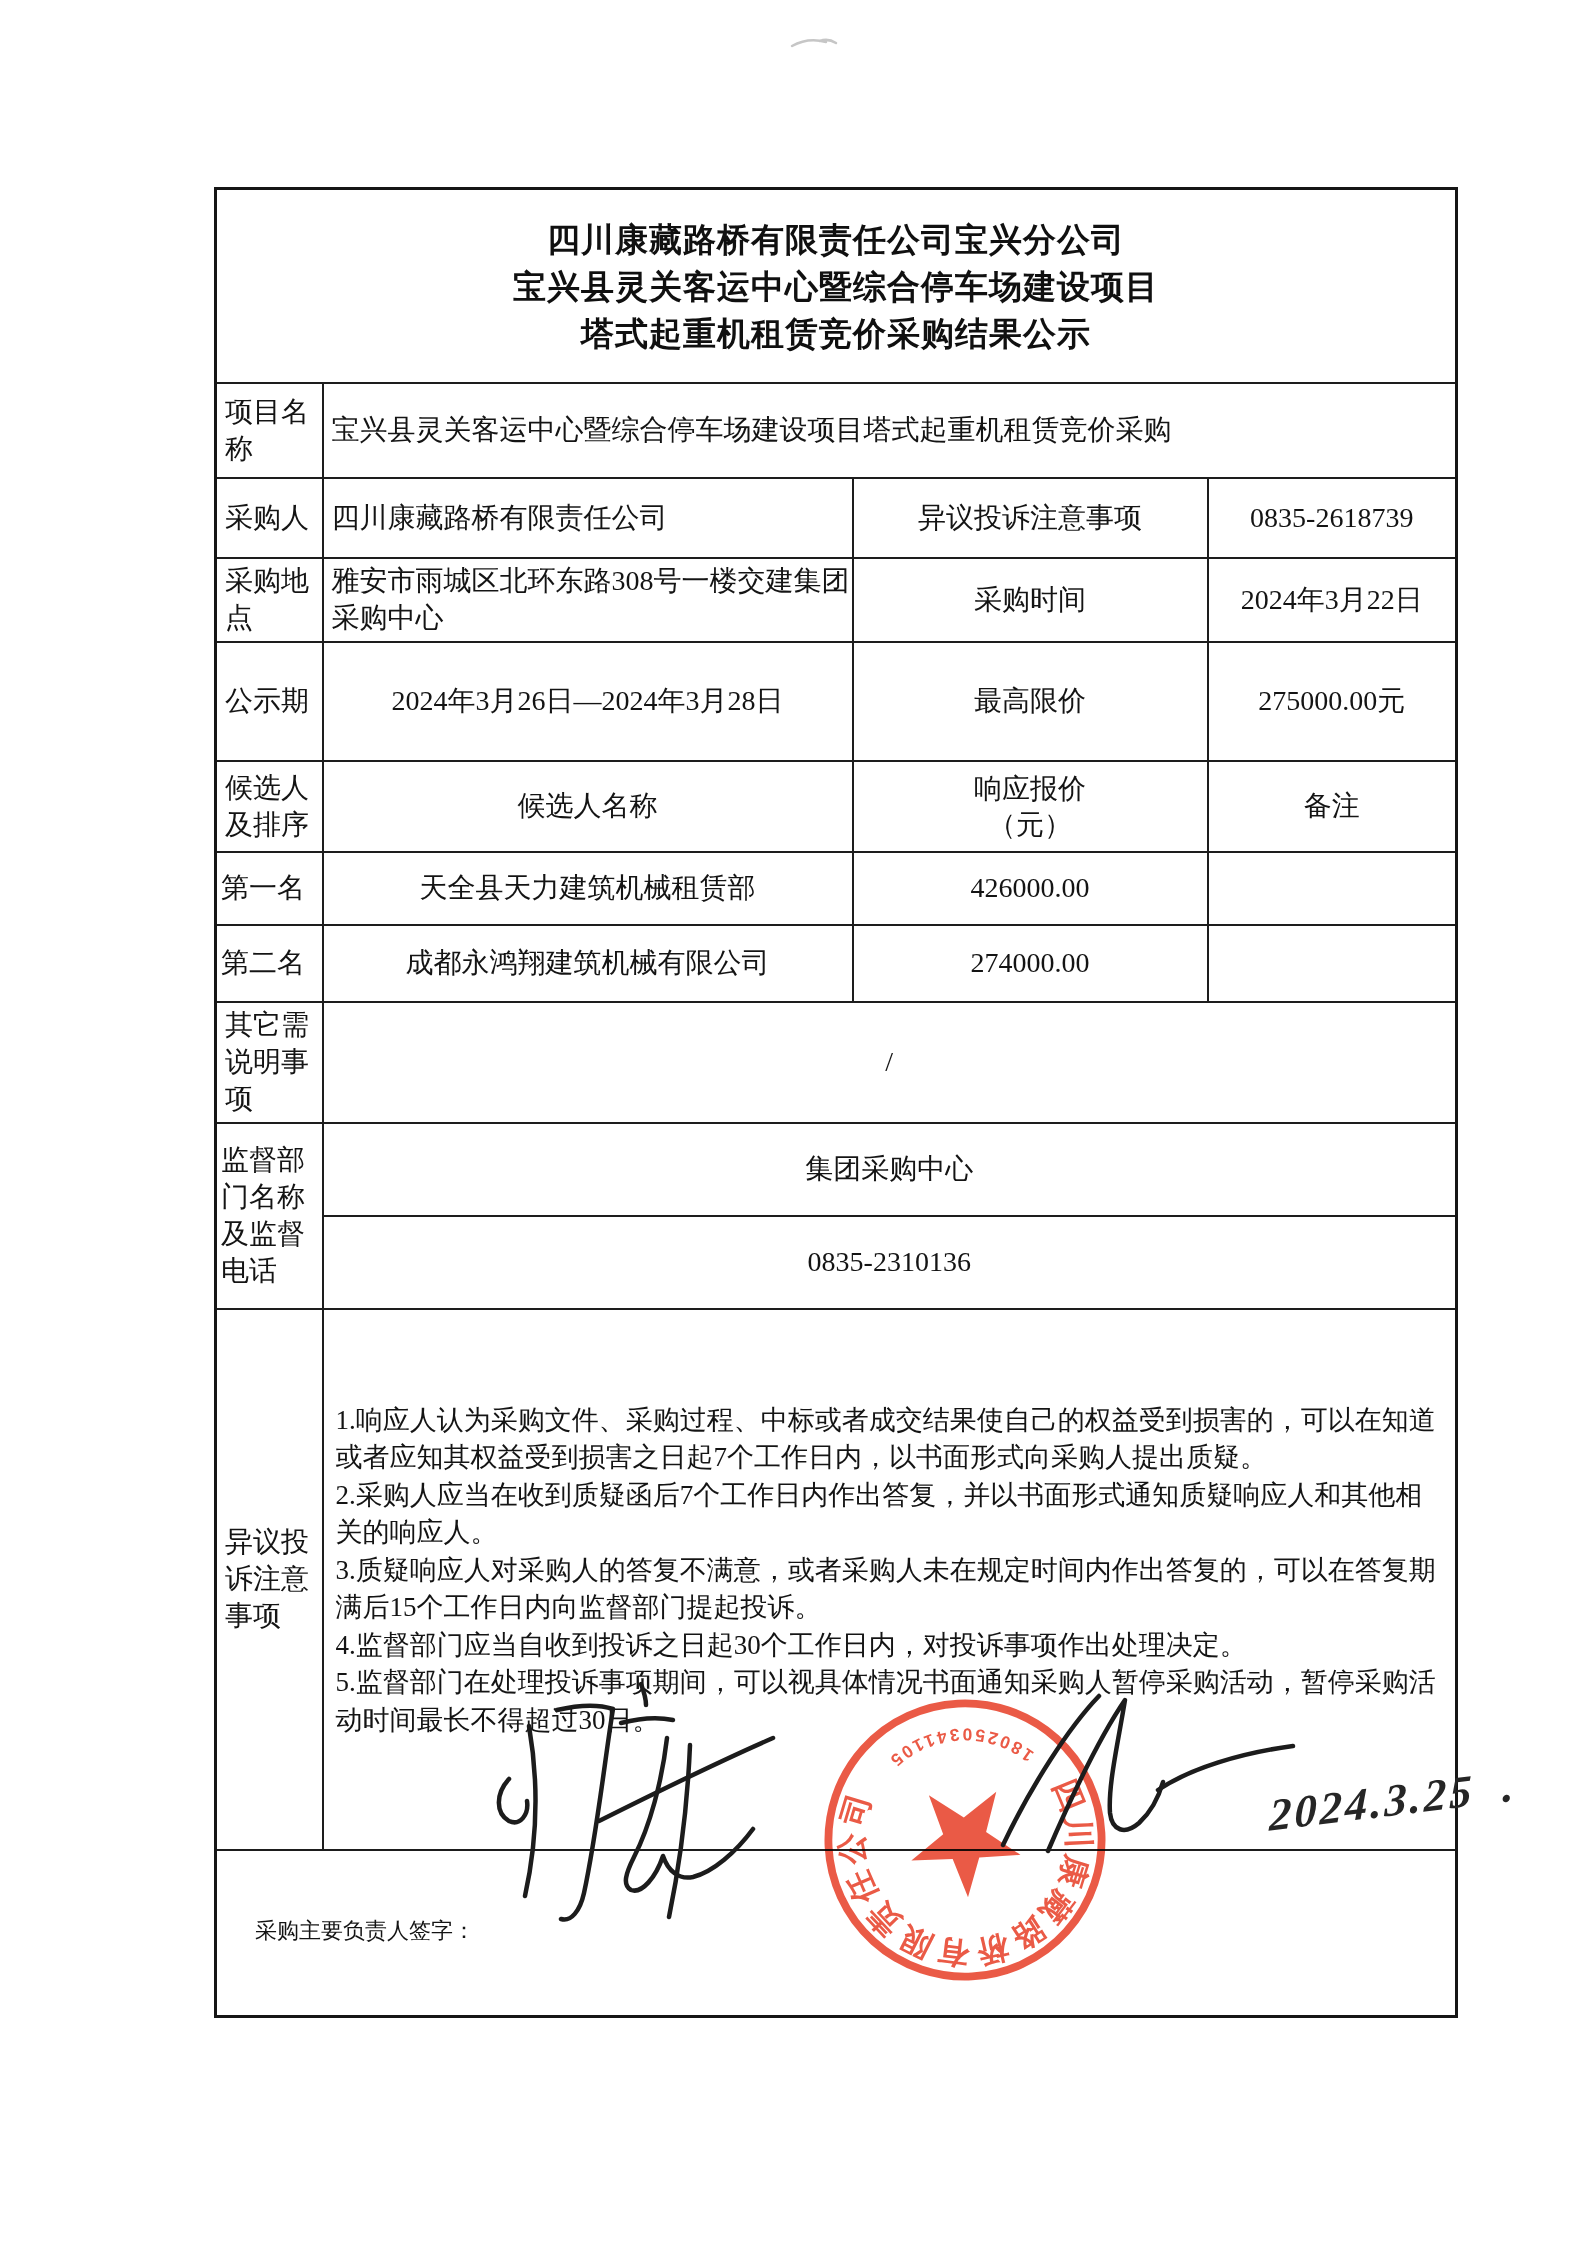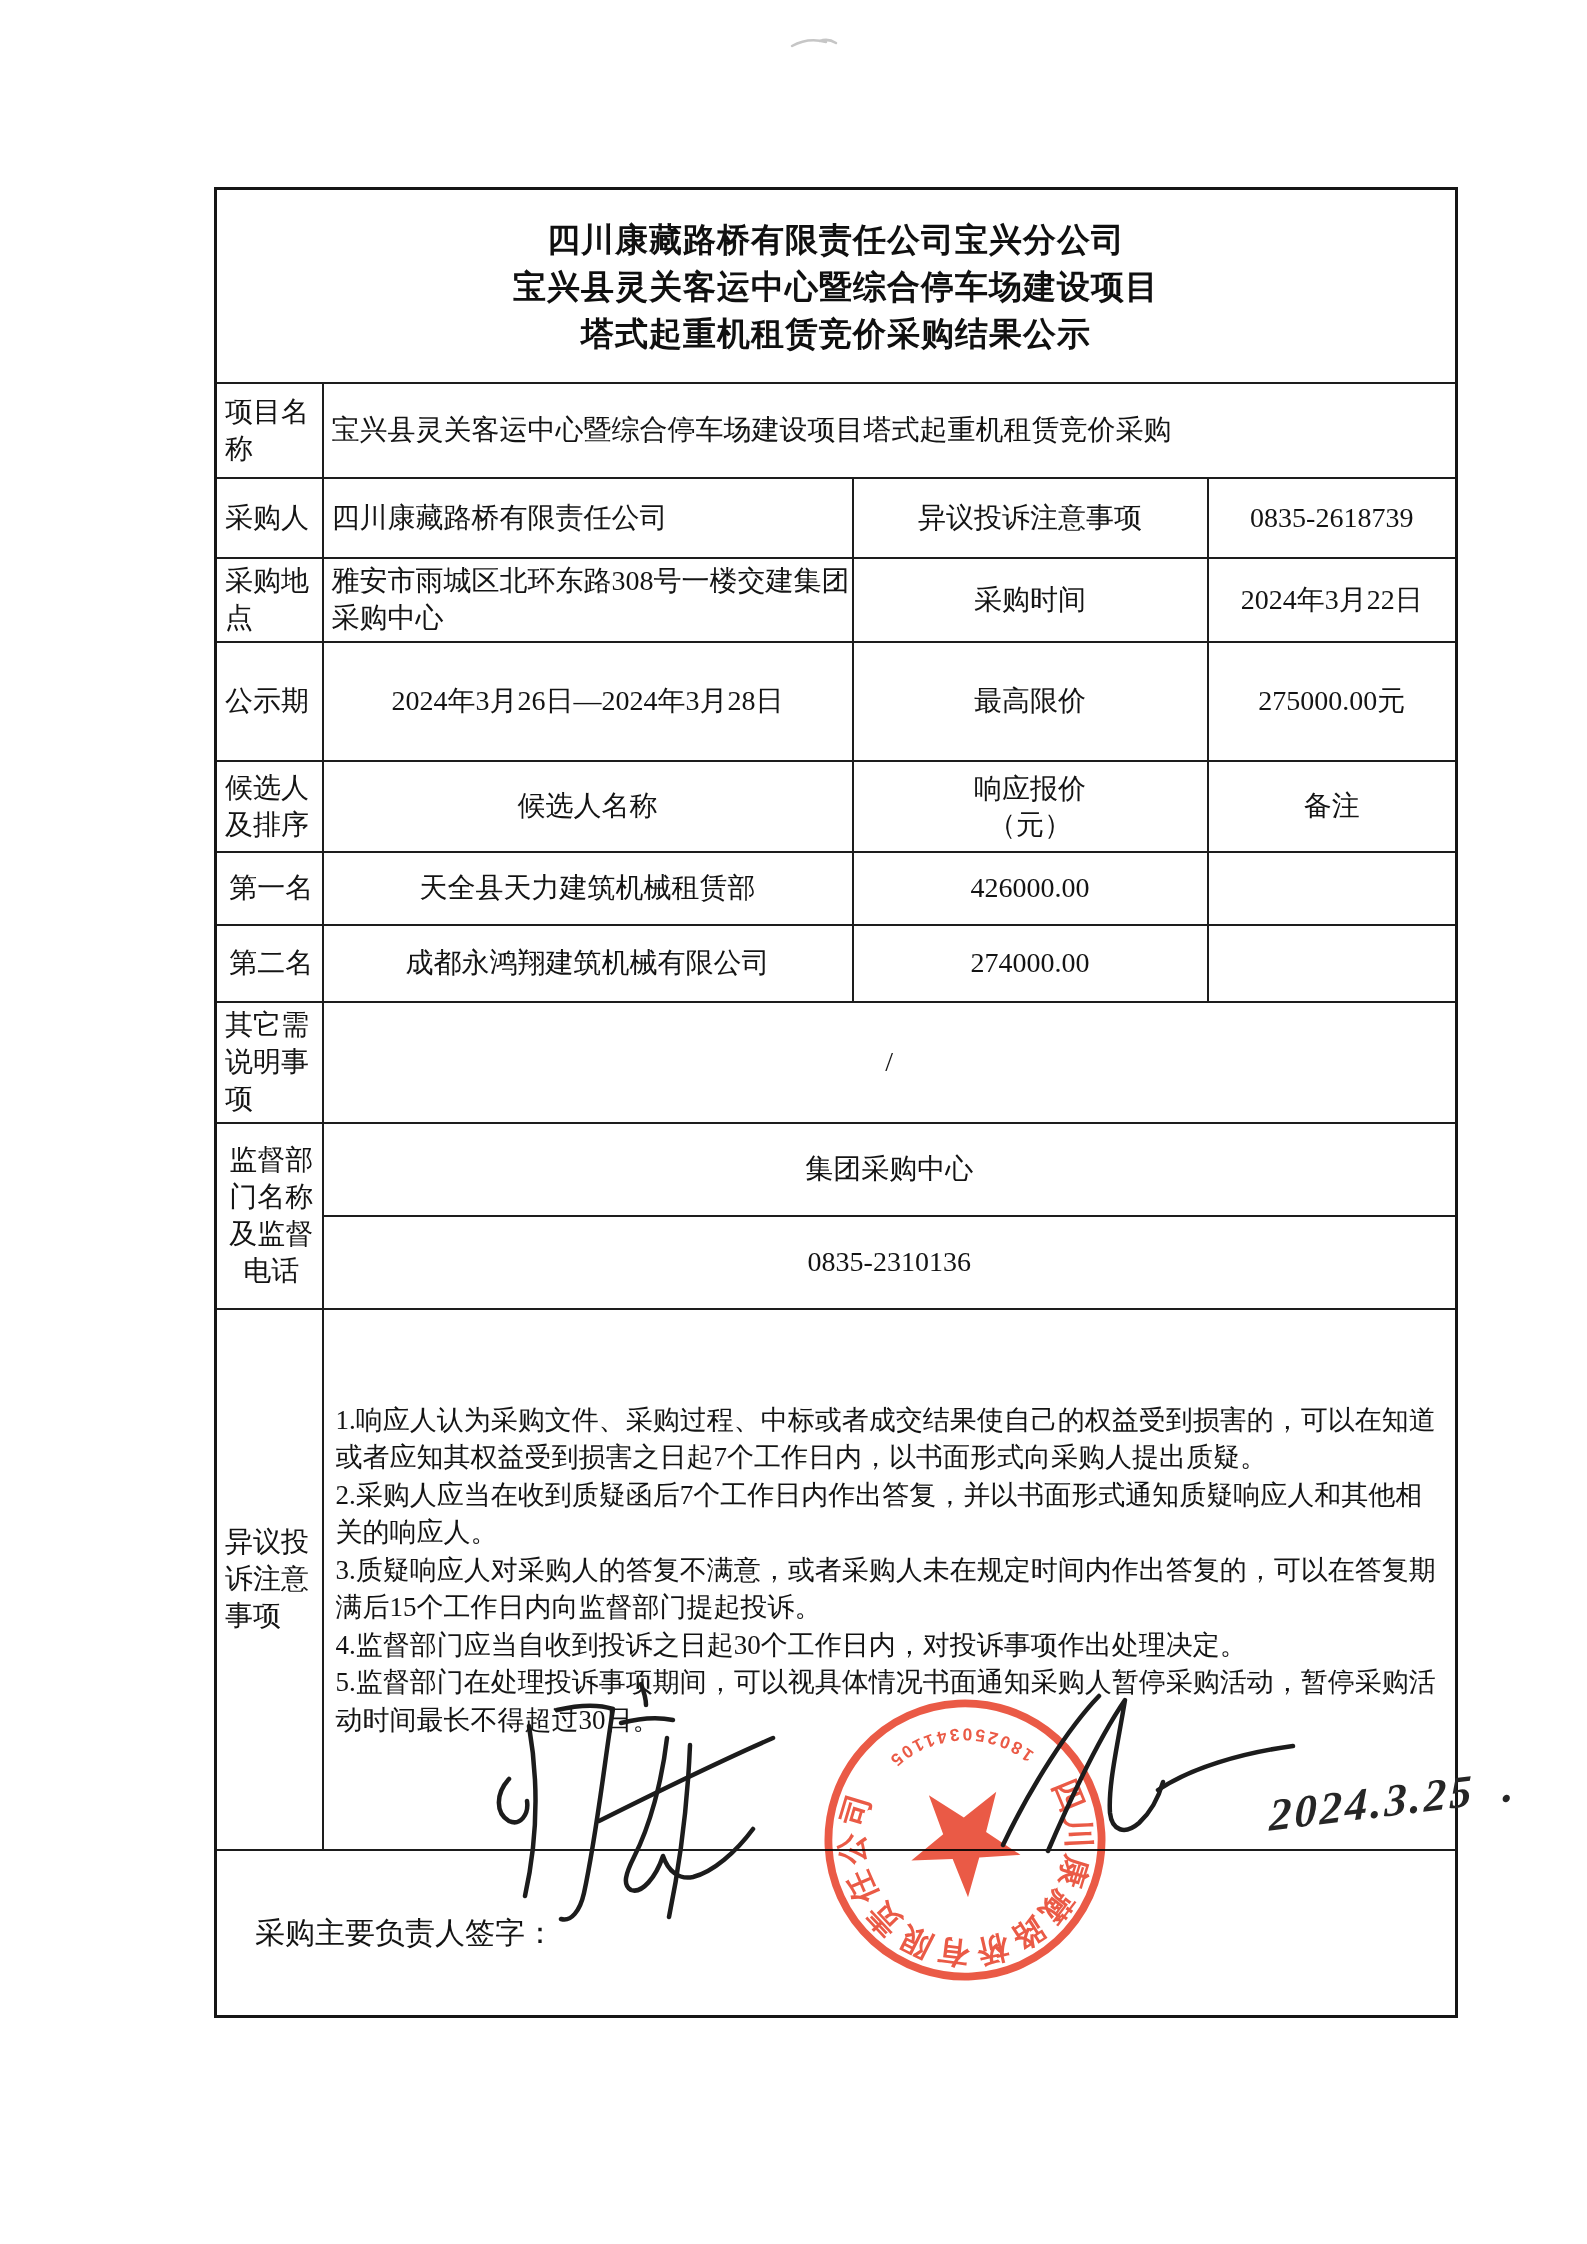--- a/index.html
+++ b/index.html
@@ -30,21 +30,21 @@
   }
   
   td.title-cell{height:192px;text-align:center;vertical-align:middle;padding:0;}
   .title-line{
     font-family:"Liberation Sans","DejaVu Sans",sans-serif;
     font-weight:700;font-size:33px;line-height:47px;color:#101010;
     letter-spacing:1px;
   }
   
   td.lbl{padding-left:8px;padding-right:2px;}
-  td.lbl-c{text-align:center;padding-left:4px;padding-right:0;}
+  td.lbl-c{text-align:left;padding-left:4px;padding-right:0;}
   td.val-l{padding-left:8px;padding-right:0;}
   td.c{text-align:center;}
   td.addr{padding:0 0 0 8px;}
   
   tr.r-project td{height:85px;}
   tr.r-purchaser td{height:70px;}
   tr.r-location td{height:74px;}
   tr.r-publicity td{height:109px;}
   tr.r-candhead td{height:81px;}
   tr.r-rank1 td{height:63px;}
@@ -52,21 +52,21 @@
   tr.r-other td{height:94px;}
   tr.r-super td{height:83px;font-family:Liberation Serif, serif;}
   tr.r-objection td{height:447px;}
   tr.r-sign td{height:156px;}
   
   td.objection-cell{vertical-align:top;padding:92px 6px 0 12px;}
   .objection-item{font-size:27px;line-height:37.5px;text-align:left;}
   
   .bid-h{line-height:36px;}
   
-  td.sign-cell{padding-left:38px;font-size:30px;}
+  td.sign-cell{padding-left:38px;font-size:22px;font-family:Liberation Mono, monospace;}
   
   .overlay{position:absolute;left:0;top:0;width:1587px;height:2244px;pointer-events:none;}
   .sig{stroke:#1c1c1c;stroke-width:4.5;fill:none;stroke-linecap:round;stroke-linejoin:round;}
   .seal-svg{position:absolute;left:791px;top:1634px;width:348px;height:348px;mix-blend-mode:multiply;opacity:0.88;}
   .seal-text{font-family:"Liberation Sans","DejaVu Sans",sans-serif;font-weight:700;}
   .hand-date{
     position:absolute;left:1268px;top:1738px;width:320px;
     font-family:"Liberation Serif","DejaVu Serif",serif;
     font-style:italic;font-weight:600;
     font-size:45px;color:#262626;

